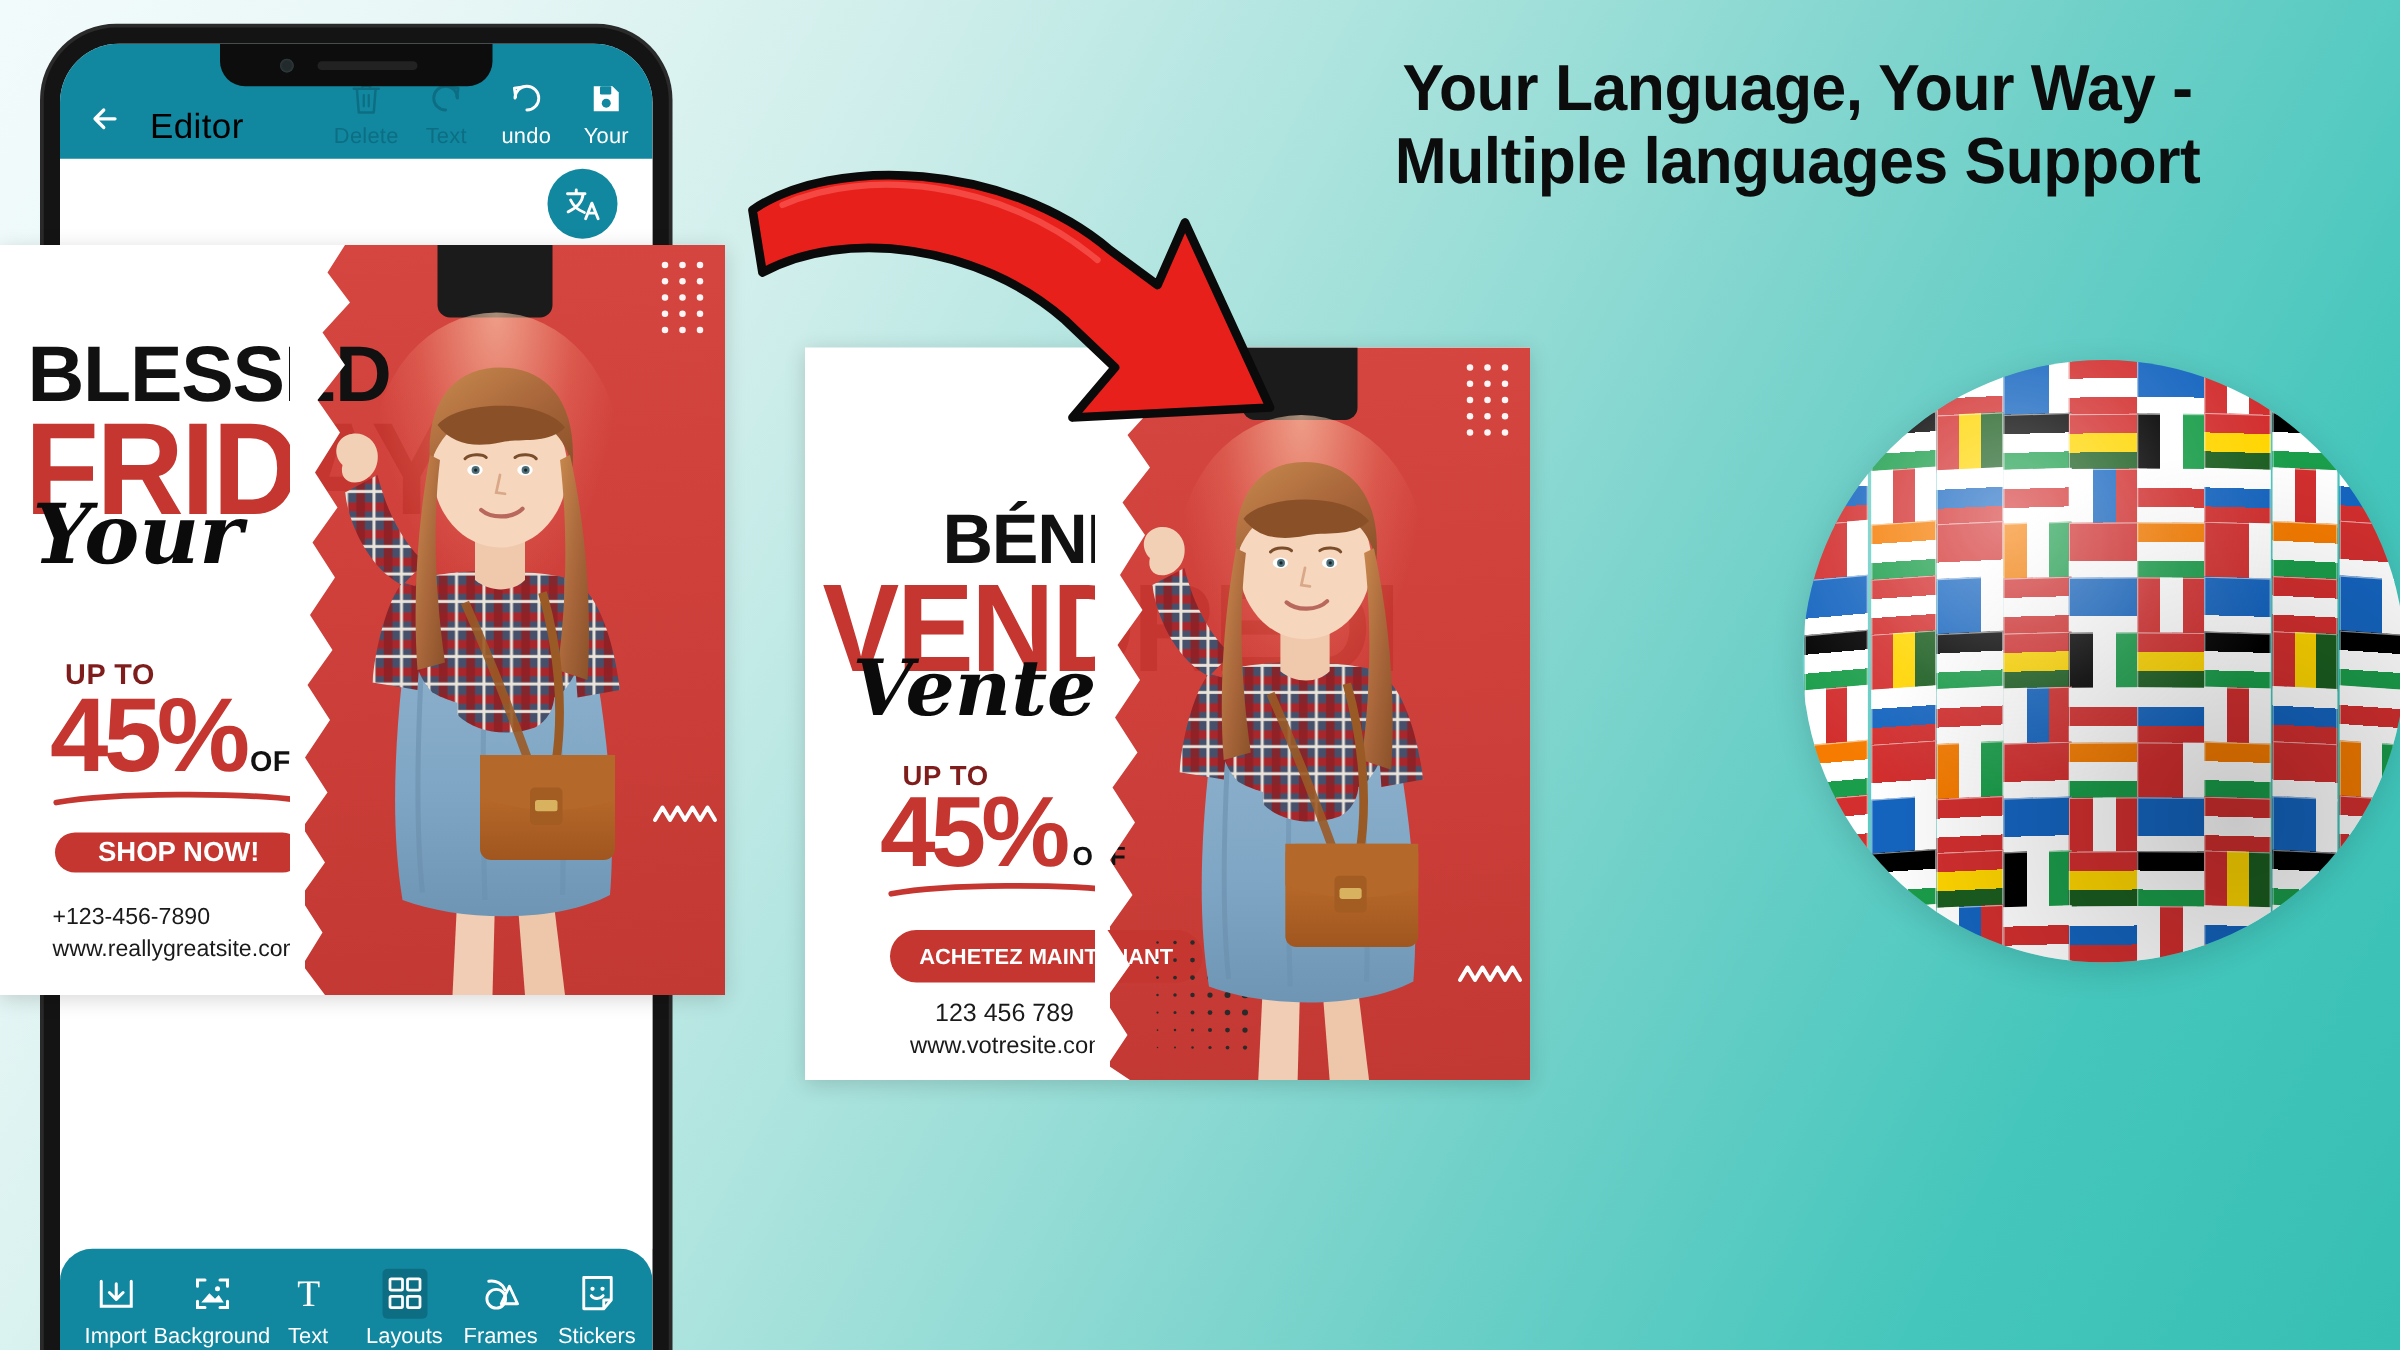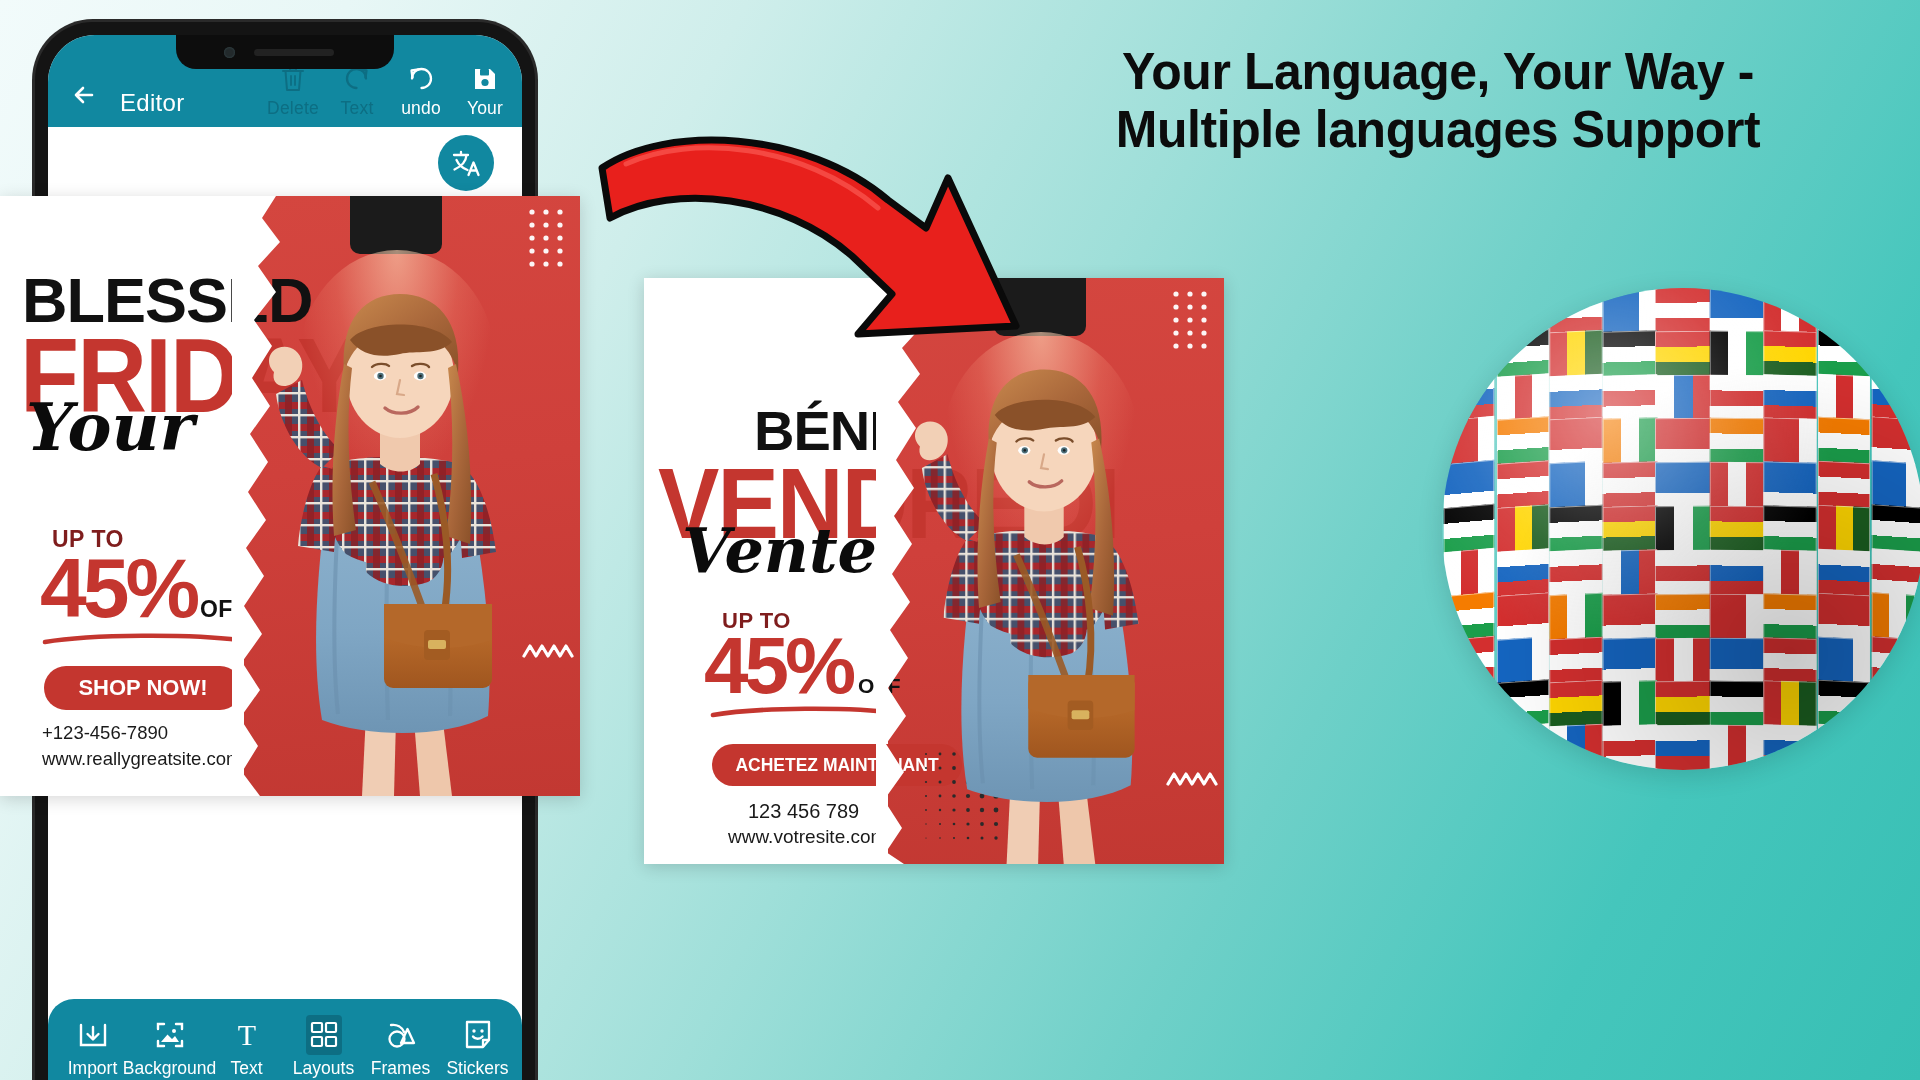--- a/index.html
+++ b/index.html
@@ -33,21 +33,21 @@
   
   .appbar{
     position:absolute; left:0; top:0; width:100%; height:92px;
     background:#1188a0; z-index:20;
     display:flex; align-items:flex-end;
   }
   .appbar-inner{ display:flex; align-items:flex-end; width:100%; padding:0 6px 8px 18px; }
   .back-arrow{ width:40px; height:40px; position:relative; flex:0 0 auto; margin-bottom:4px; cursor:pointer;}
   .back-arrow svg{ display:block; }
   .editor-title{
-    color:#ffffff; font-size:24px; font-weight:400; letter-spacing:.3px;
+    color:#000000; font-size:28px; font-weight:400; letter-spacing:.3px;
     margin-left:14px; margin-bottom:2px;
   }
   .appbar-actions{ margin-left:auto; display:flex; align-items:flex-end; gap:2px; }
   .act{ width:62px; display:flex; flex-direction:column; align-items:center; cursor:pointer; }
   .act .ic{ height:34px; display:flex; align-items:center; justify-content:center; }
   .act .lbl{ font-size:17.5px; margin-top:2px; letter-spacing:.2px; }
   .act.disabled .lbl{ color:#0d6e83; }
   .act.disabled svg{ stroke:#0d6e83; fill:none; }
   .act.enabled .lbl{ color:#ffffff; font-weight:500; }
   .act.enabled svg{ stroke:#ffffff; fill:none; }
@@ -402,21 +402,21 @@
   <div class="friday" style="left:20px; top:120px; font-size:105px;">FRIDAY</div>
   <div class="sale-script" style="left:26px; top:192px; font-size:66px;">Your</div>
 
   <div class="upto" style="left:52px; top:330px; font-size:23px;">UP TO</div>
   <div class="pct" style="left:40px; top:344px; font-size:84px;">45%</div>
   <div class="offtag" style="left:200px; top:400px; font-size:23px;">OFF</div>
   <svg class="brush" style="left:42px;top:435px;width:200px;height:16px" viewBox="0 0 200 16">
     <path d="M3 11 C50 3 150 3 197 9" stroke="#c4362f" stroke-width="4.6" fill="none" stroke-linecap="round"></path>
   </svg>
 
-  <button class="shopbtn" style="left:44px; top:470px; width:198px; height:44px; font-size:22px;">SHOP NOW!</button>
+  <button class="shopbtn" style="left:44px; top:470px; width:198px; height:32px; font-size:22px;">SHOP NOW!</button>
   <div class="contact" style="left:42px; top:526px; font-size:18.5px;">+123-456-7890</div>
   <div class="contact" style="left:42px; top:552px; font-size:18.5px;">www.reallygreatsite.com</div>
 </div>
 
 <div class="poster poster-right">
 
   <div class="pz-red" style="width:58%;"></div>
   <svg style="position:absolute;left:232px;top:0;width:80px;height:586px;z-index:3" viewBox="0 0 80 586" preserveAspectRatio="none">
     <path d="M0 0 H44 L30 22 L48 46 L26 70 L44 96 L22 124 L40 150 L20 182 L38 210
              L18 238 L36 266 L16 296 L34 324 L14 352 L32 380 L12 410 L30 438

